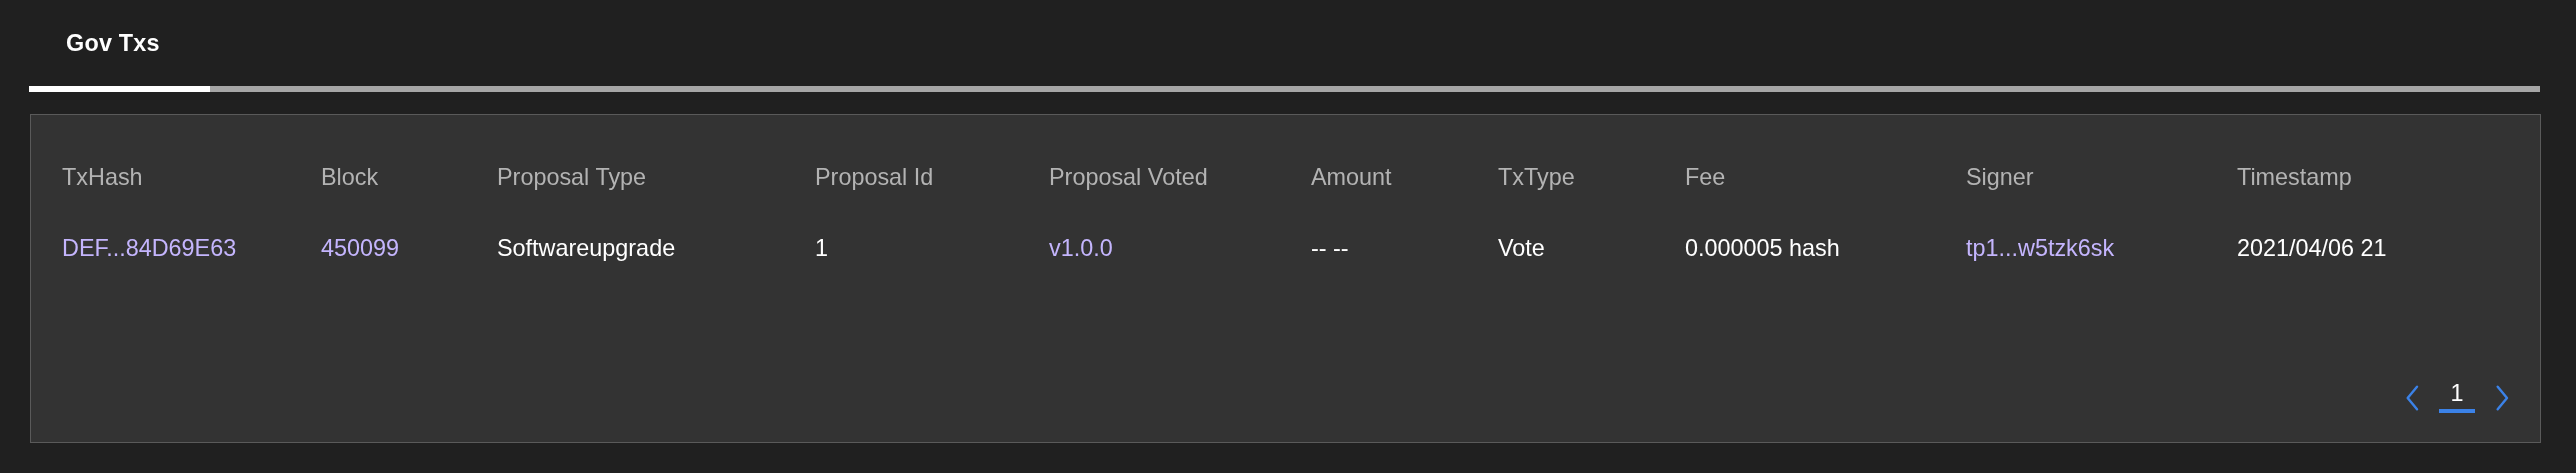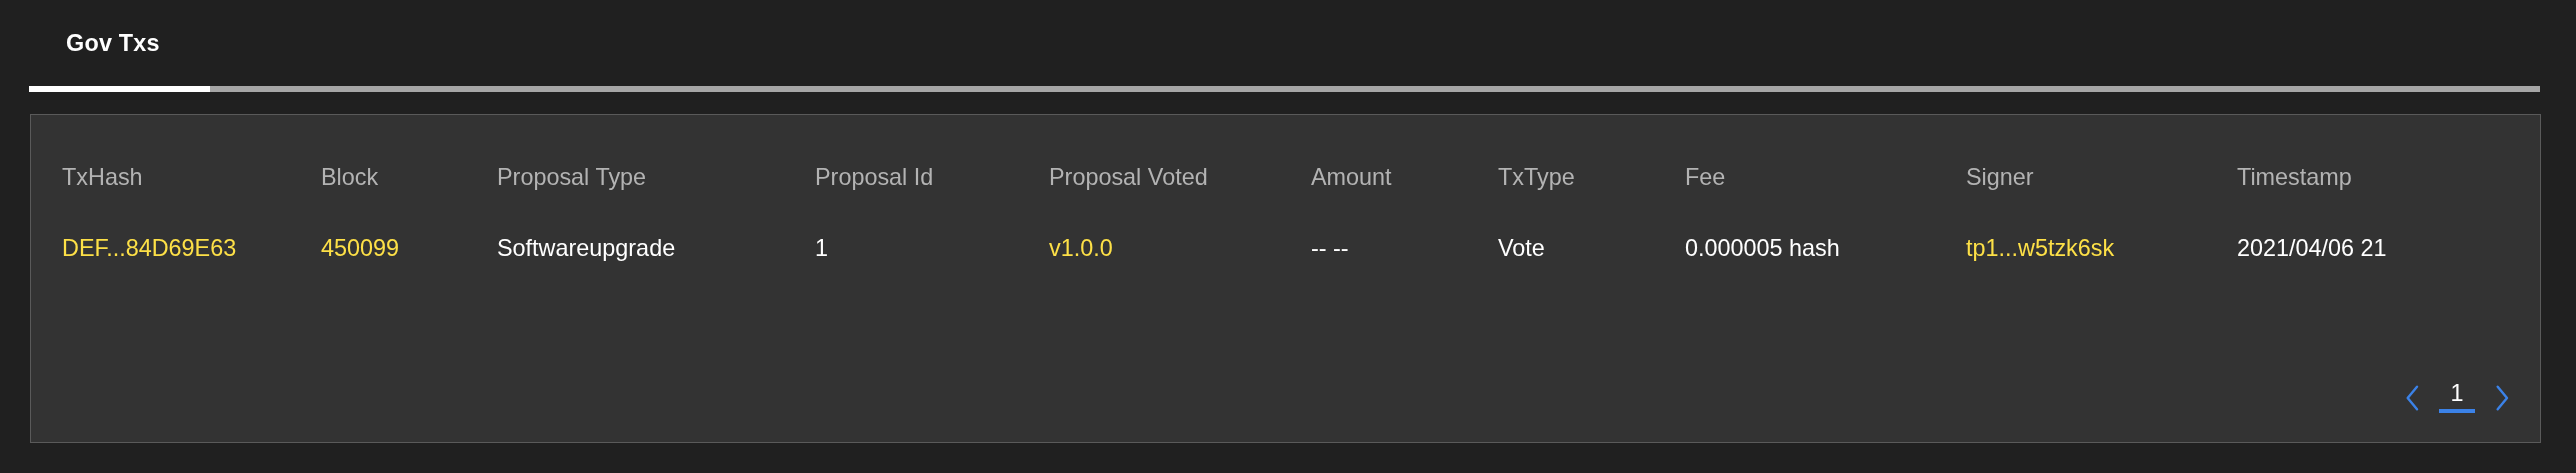--- a/index.html
+++ b/index.html
@@ -124,21 +124,21 @@
   .c-ptype     { width: 318px; }
   .c-pid       { width: 234px; }
   .c-ptitle    { width: 262px; }
   .c-amount    { width: 187px; }
   .c-txtype    { width: 187px; }
   .c-fee       { width: 281px; }
   .c-signer    { width: 271px; }
   .c-timestamp { width: 305px; }
 
   .link {
-    color: #fde047;
+    color: #c4b5fd;
     cursor: pointer;
     text-decoration: none;
   }
 
   
   .pager {
     position: absolute;
     right: 24px;
     bottom: 22.4px;
     display: flex;

